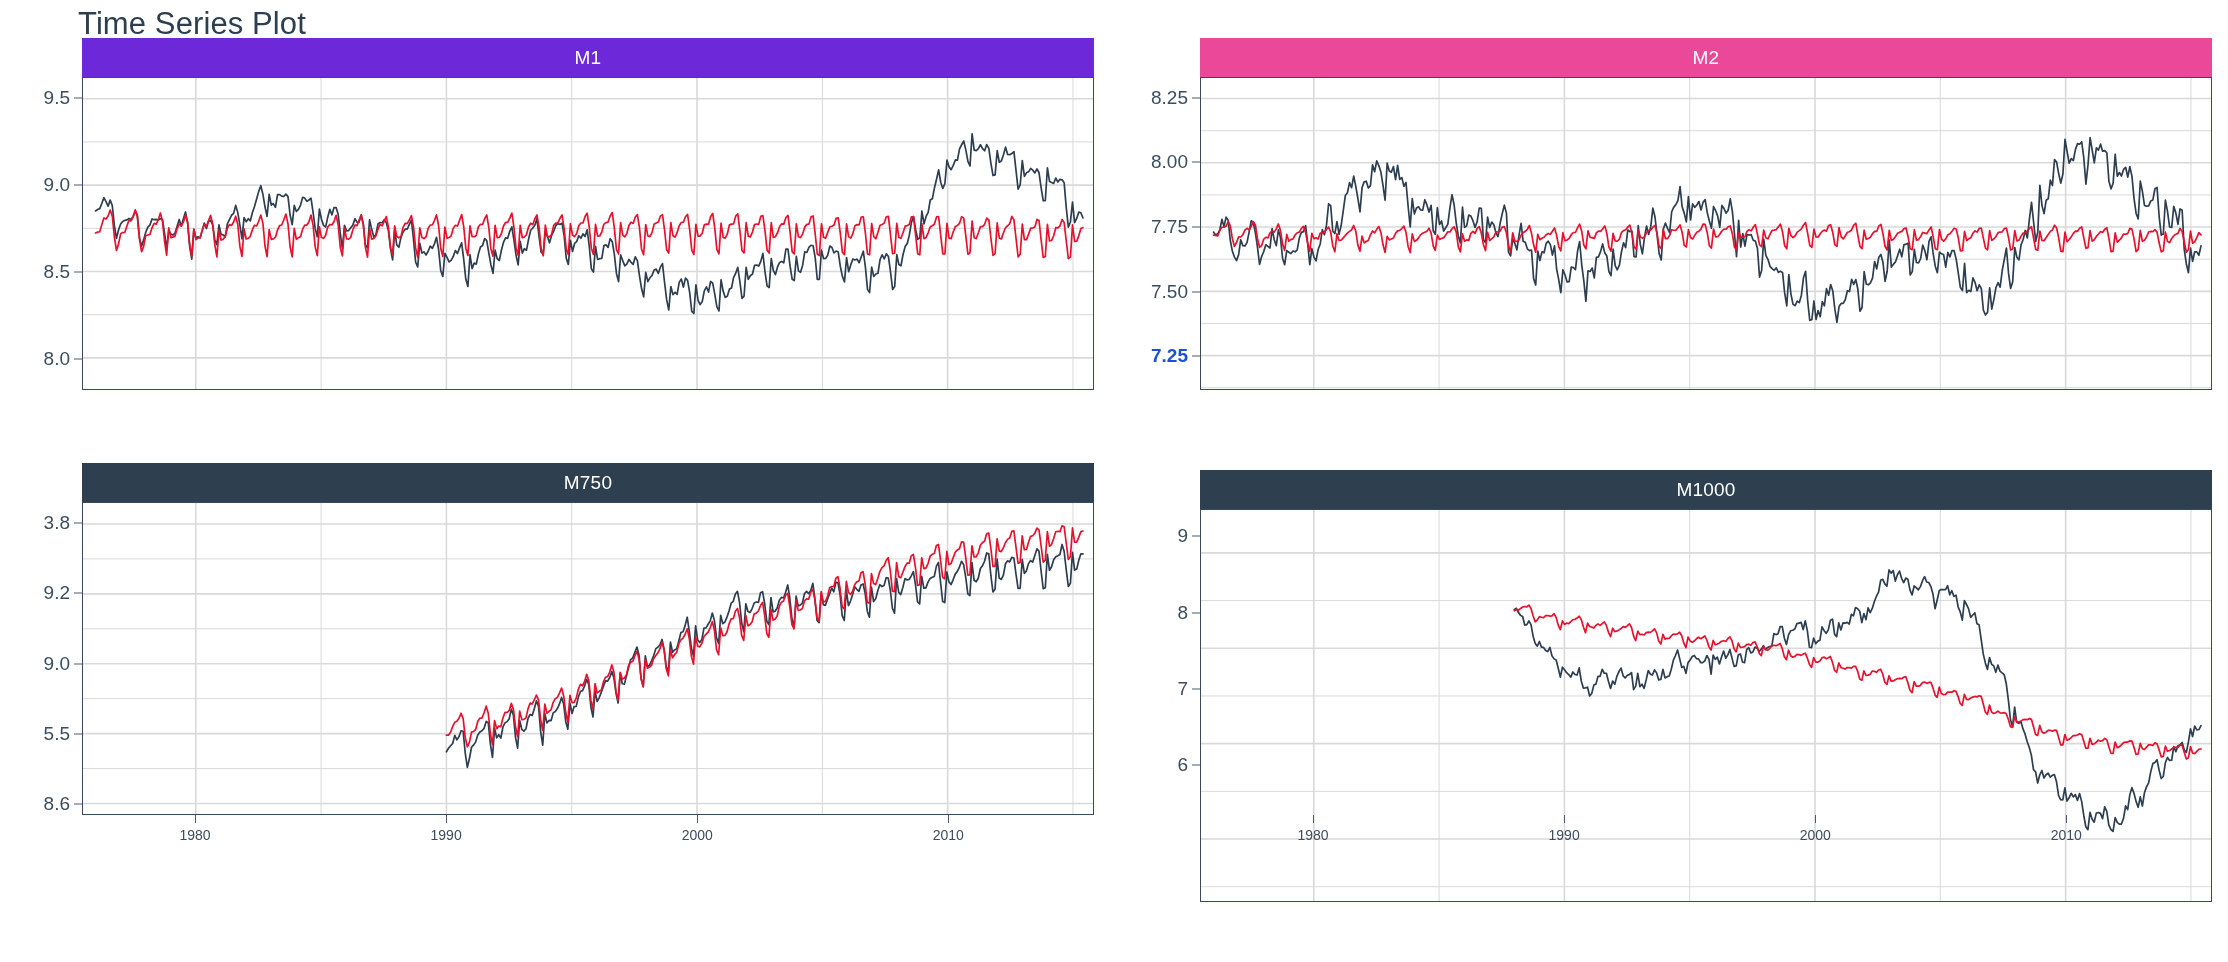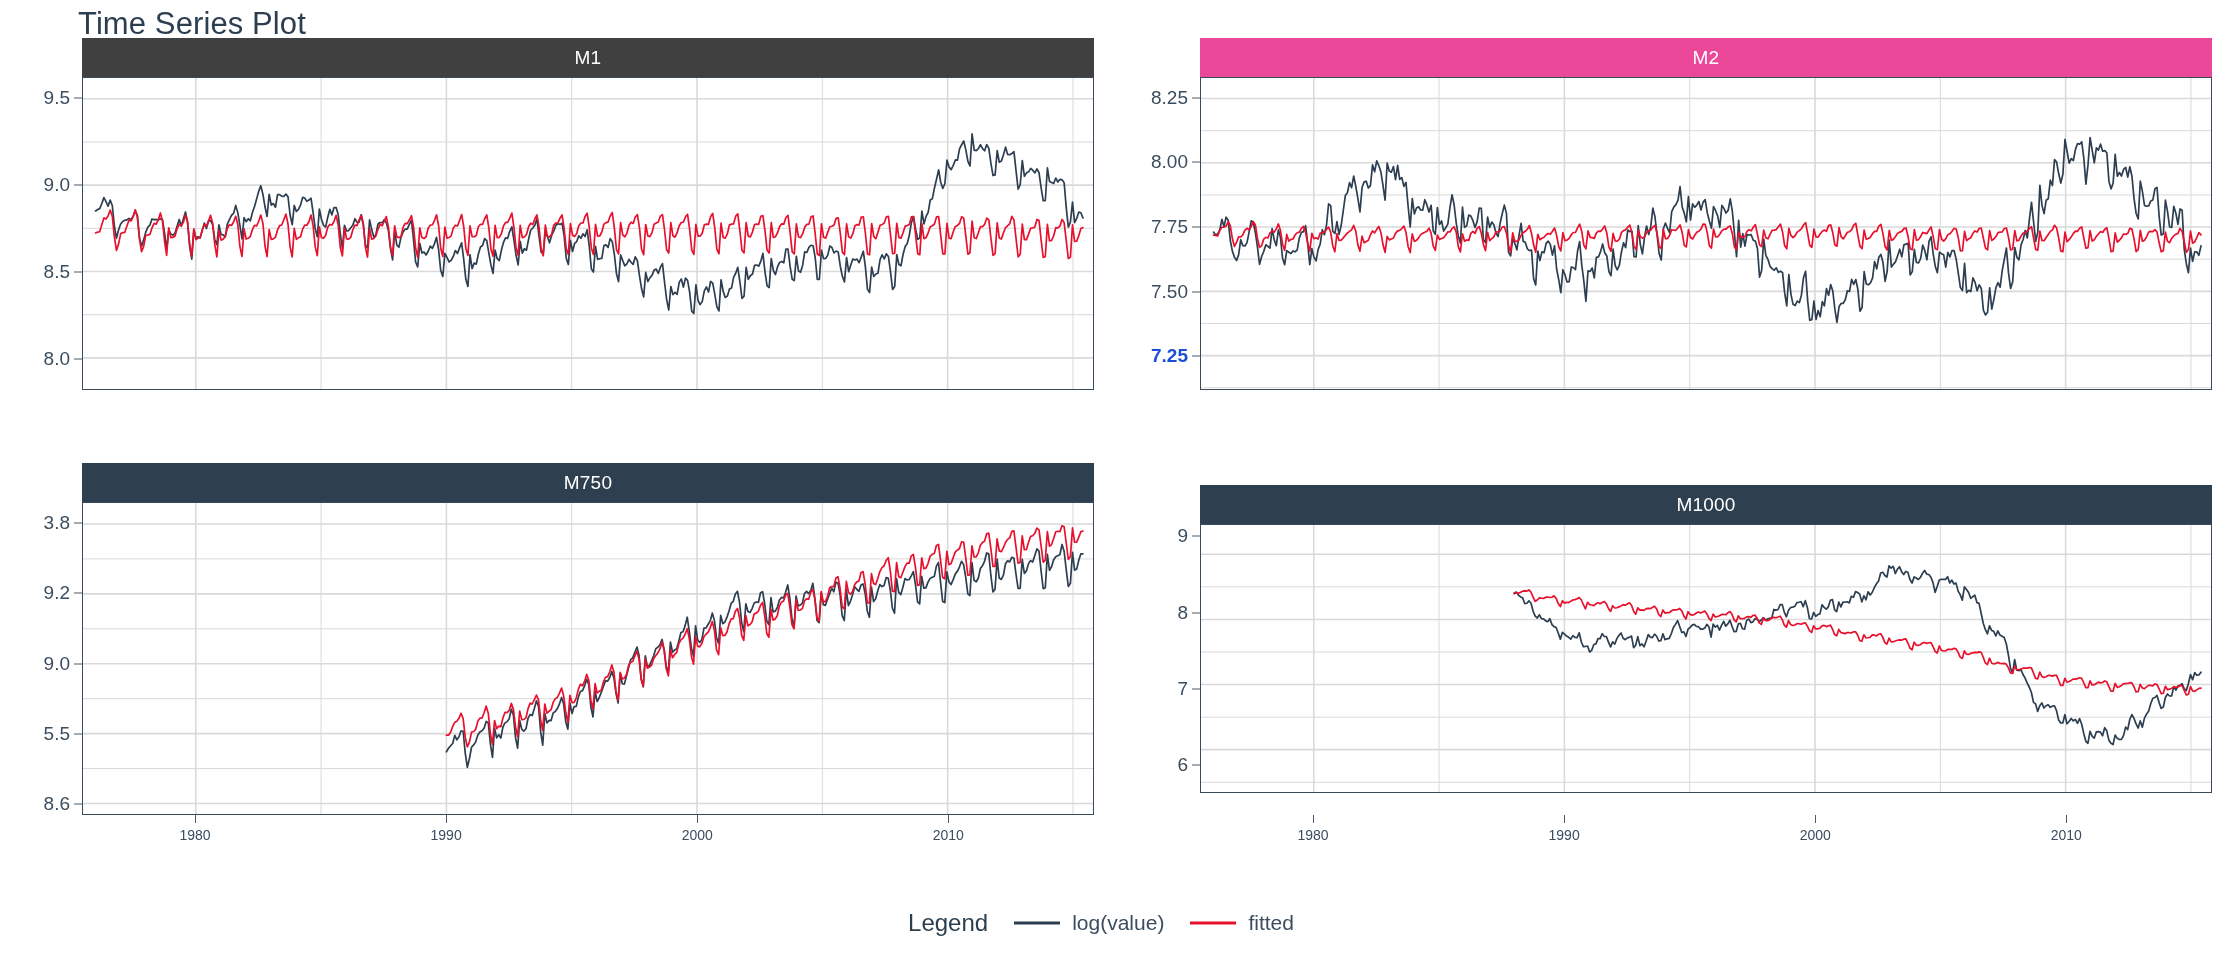--- a/index.html
+++ b/index.html
@@ -145,21 +145,21 @@
 </style>
 </head>
 <body>
 
 <div id="root">
 
   <div class="plot-title">Time Series Plot</div>
 
   <div class="facet-grid" id="facet-grid">
       <div class="facet" style="left: 82px; top: 0px; width: 1012px; height: 352px;">
-        <div class="facet-strip" style="background: #404040;">
+        <div class="facet-strip" style="background: #6d28d9;">
           <span class="strip-label">M1</span>
         </div>
         <div class="panel" style="border-color: rgb(56, 74, 92);">
           <svg viewBox="0 0 1012 313" preserveAspectRatio="none">
             <line x1="0" x2="1012" y1="281.70000000000005" y2="281.70000000000005" stroke="#d9d9d9" stroke-width="1.6" vector-effect="non-scaling-stroke"></line>
             <line x1="0" x2="1012" y1="238.2277777777778" y2="238.2277777777778" stroke="#d9d9d9" stroke-width="1" vector-effect="non-scaling-stroke"></line>
             <line x1="0" x2="1012" y1="194.75555555555553" y2="194.75555555555553" stroke="#d9d9d9" stroke-width="1.6" vector-effect="non-scaling-stroke"></line>
             <line x1="0" x2="1012" y1="151.28333333333327" y2="151.28333333333327" stroke="#d9d9d9" stroke-width="1" vector-effect="non-scaling-stroke"></line>
             <line x1="0" x2="1012" y1="107.81111111111105" y2="107.81111111111105" stroke="#d9d9d9" stroke-width="1.6" vector-effect="non-scaling-stroke"></line>
             <line x1="0" x2="1012" y1="64.33888888888879" y2="64.33888888888879" stroke="#d9d9d9" stroke-width="1" vector-effect="non-scaling-stroke"></line>
@@ -271,21 +271,21 @@
       <div class="x-axis" style="left: 82px; width: 1012px; top: 777px;">
         <div class="x-tick" style="left: 113.002px; color: rgb(59, 77, 94);">1980</div>
         <div class="x-tick-mark" style="left: 113.002px;"></div>
         <div class="x-tick" style="left: 364.119px; color: rgb(59, 77, 94);">1990</div>
         <div class="x-tick-mark" style="left: 364.119px;"></div>
         <div class="x-tick" style="left: 615.236px; color: rgb(59, 77, 94);">2000</div>
         <div class="x-tick-mark" style="left: 615.236px;"></div>
         <div class="x-tick" style="left: 866.352px; color: rgb(59, 77, 94);">2010</div>
         <div class="x-tick-mark" style="left: 866.352px;"></div>
       </div>
-      <div class="facet" style="left: 1200px; top: 447px; width: 1012px; height: 308px;">
+      <div class="facet" style="left: 1200px; top: 432px; width: 1012px; height: 432px;">
         <div class="facet-strip" style="background: rgb(46, 63, 80);">
           <span class="strip-label">M1000</span>
         </div>
         <div class="panel" style="border-color: rgb(56, 74, 92);">
           <svg viewBox="0 0 1012 313" preserveAspectRatio="none">
             <line x1="0" x2="1012" y1="301.54878048780483" y2="301.54878048780483" stroke="#d9d9d9" stroke-width="1" vector-effect="non-scaling-stroke"></line>
             <line x1="0" x2="1012" y1="263.37804878048775" y2="263.37804878048775" stroke="#d9d9d9" stroke-width="1.6" vector-effect="non-scaling-stroke"></line>
             <line x1="0" x2="1012" y1="225.20731707317069" y2="225.20731707317069" stroke="#d9d9d9" stroke-width="1" vector-effect="non-scaling-stroke"></line>
             <line x1="0" x2="1012" y1="187.03658536585363" y2="187.03658536585363" stroke="#d9d9d9" stroke-width="1.6" vector-effect="non-scaling-stroke"></line>
             <line x1="0" x2="1012" y1="148.86585365853654" y2="148.86585365853654" stroke="#d9d9d9" stroke-width="1" vector-effect="non-scaling-stroke"></line>
@@ -320,25 +320,14 @@
         <div class="x-tick-mark" style="left: 113.002px;"></div>
         <div class="x-tick" style="left: 364.119px; color: rgb(59, 77, 94);">1990</div>
         <div class="x-tick-mark" style="left: 364.119px;"></div>
         <div class="x-tick" style="left: 615.236px; color: rgb(59, 77, 94);">2000</div>
         <div class="x-tick-mark" style="left: 615.236px;"></div>
         <div class="x-tick" style="left: 866.352px; color: rgb(59, 77, 94);">2010</div>
         <div class="x-tick-mark" style="left: 866.352px;"></div>
       </div>
     </div>
 
-  <div class="legend">
-    <span class="legend-title">Legend</span>
-    <span class="legend-item">
-      <span class="legend-key" style="color:#2c3e50"></span>
-      <span class="legend-label">log(value)</span>
-    </span>
-    <span class="legend-item">
-      <span class="legend-key" style="color:#e8112d"></span>
-      <span class="legend-label">fitted</span>
-    </span>
-  </div>
 
 </div>
 
 </body></html>

